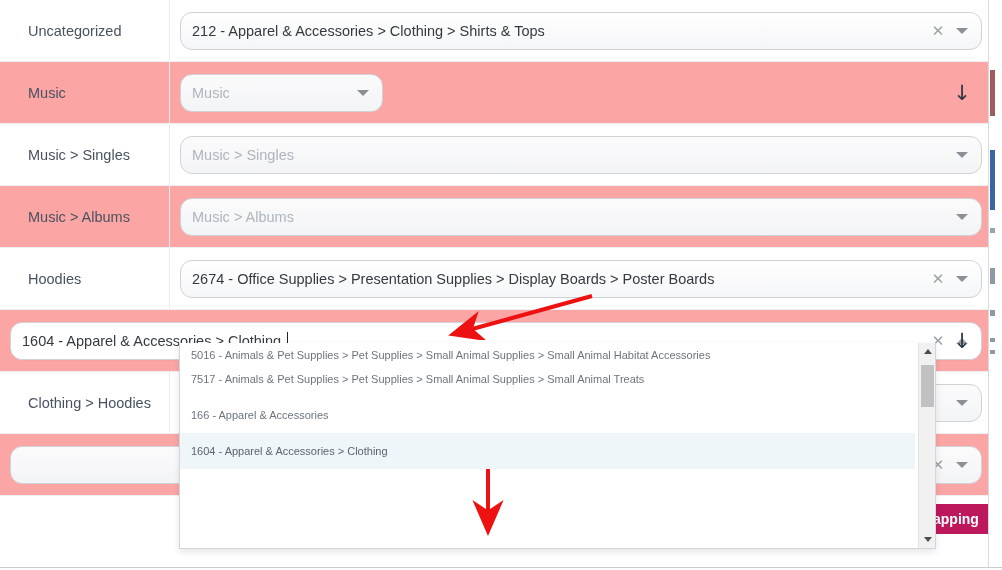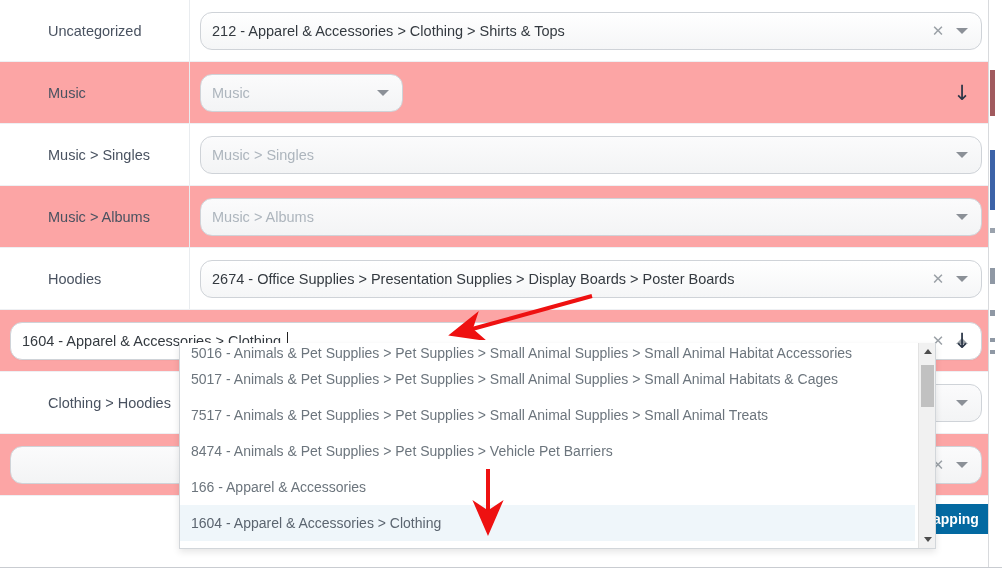--- a/index.html
+++ b/index.html
@@ -33,21 +33,20 @@
   .label-cell {
     width: 170px;
     min-width: 170px;
     height: 100%;
     display: flex;
     align-items: center;
     padding-left: 28px;
     font-size: 14.5px;
     color: #495260;
     border-right: 1px solid #e9ecef;
-    margin-left: 20px;
   }
 
   .field-cell {
     flex: 1;
     height: 100%;
     display: flex;
     align-items: center;
     padding-left: 10px;
     padding-right: 6px;
     position: relative;
@@ -142,21 +141,21 @@
     position: absolute;
     left: 0; top: 0;
     width: 735px;
     height: 100%;
   }
   .dd-item {
     height: 36px;
     display: flex;
     align-items: center;
     padding-left: 11px;
-    font-size: 14px;
+    font-size: 11px;
     color: #6c757d;
     white-space: nowrap;
     overflow: hidden;
   }
   .dd-item.clipped { height: 18px; align-items: flex-end; padding-bottom: 0px; }
   .dd-item.selected { background: #eff6fa; color: #5b6570; }
 
   .dd-scrollbar {
     position: absolute;
     right: 0; top: 0;
@@ -192,21 +191,21 @@
   #arrow-diag { left: 440px; top: 292px; }
   #arrow-down { left: 466px; top: 466px; }
 
   
   .save-btn {
     position: absolute;
     left: 931px;
     top: 504px;
     width: 62px;
     height: 30px;
-    background: #0369a1;
+    background: #be185d;
     color: #ffffff;
     font-size: 14px;
     font-weight: bold;
     display: flex;
     align-items: center;
     border-radius: 3px;
     padding-left: 2px;
     overflow: hidden;
     z-index: 20;
     white-space: nowrap;
@@ -353,23 +352,21 @@
               </div>
             </div>
           </div>
         </div>
       </div>
     </div>
 
   <div class="dropdown">
     <div class="dd-list" id="dd-list">
         <div class="dd-item clipped">5016 - Animals &amp; Pet Supplies &gt; Pet Supplies &gt; Small Animal Supplies &gt; Small Animal Habitat Accessories</div>
-        <div class="dd-item">5017 - Animals &amp; Pet Supplies &gt; Pet Supplies &gt; Small Animal Supplies &gt; Small Animal Habitats &amp; Cages</div>
         <div class="dd-item">7517 - Animals &amp; Pet Supplies &gt; Pet Supplies &gt; Small Animal Supplies &gt; Small Animal Treats</div>
-        <div class="dd-item">8474 - Animals &amp; Pet Supplies &gt; Pet Supplies &gt; Vehicle Pet Barriers</div>
         <div class="dd-item">166 - Apparel &amp; Accessories</div>
         <div class="dd-item selected">1604 - Apparel &amp; Accessories &gt; Clothing</div>
       </div>
     <div class="dd-scrollbar">
       <div class="dd-sb-up">
           <div class="sb-tri up"></div>
         </div>
       <div class="dd-sb-thumb"></div>
       <div class="dd-sb-down">
           <div class="sb-tri down"></div>

